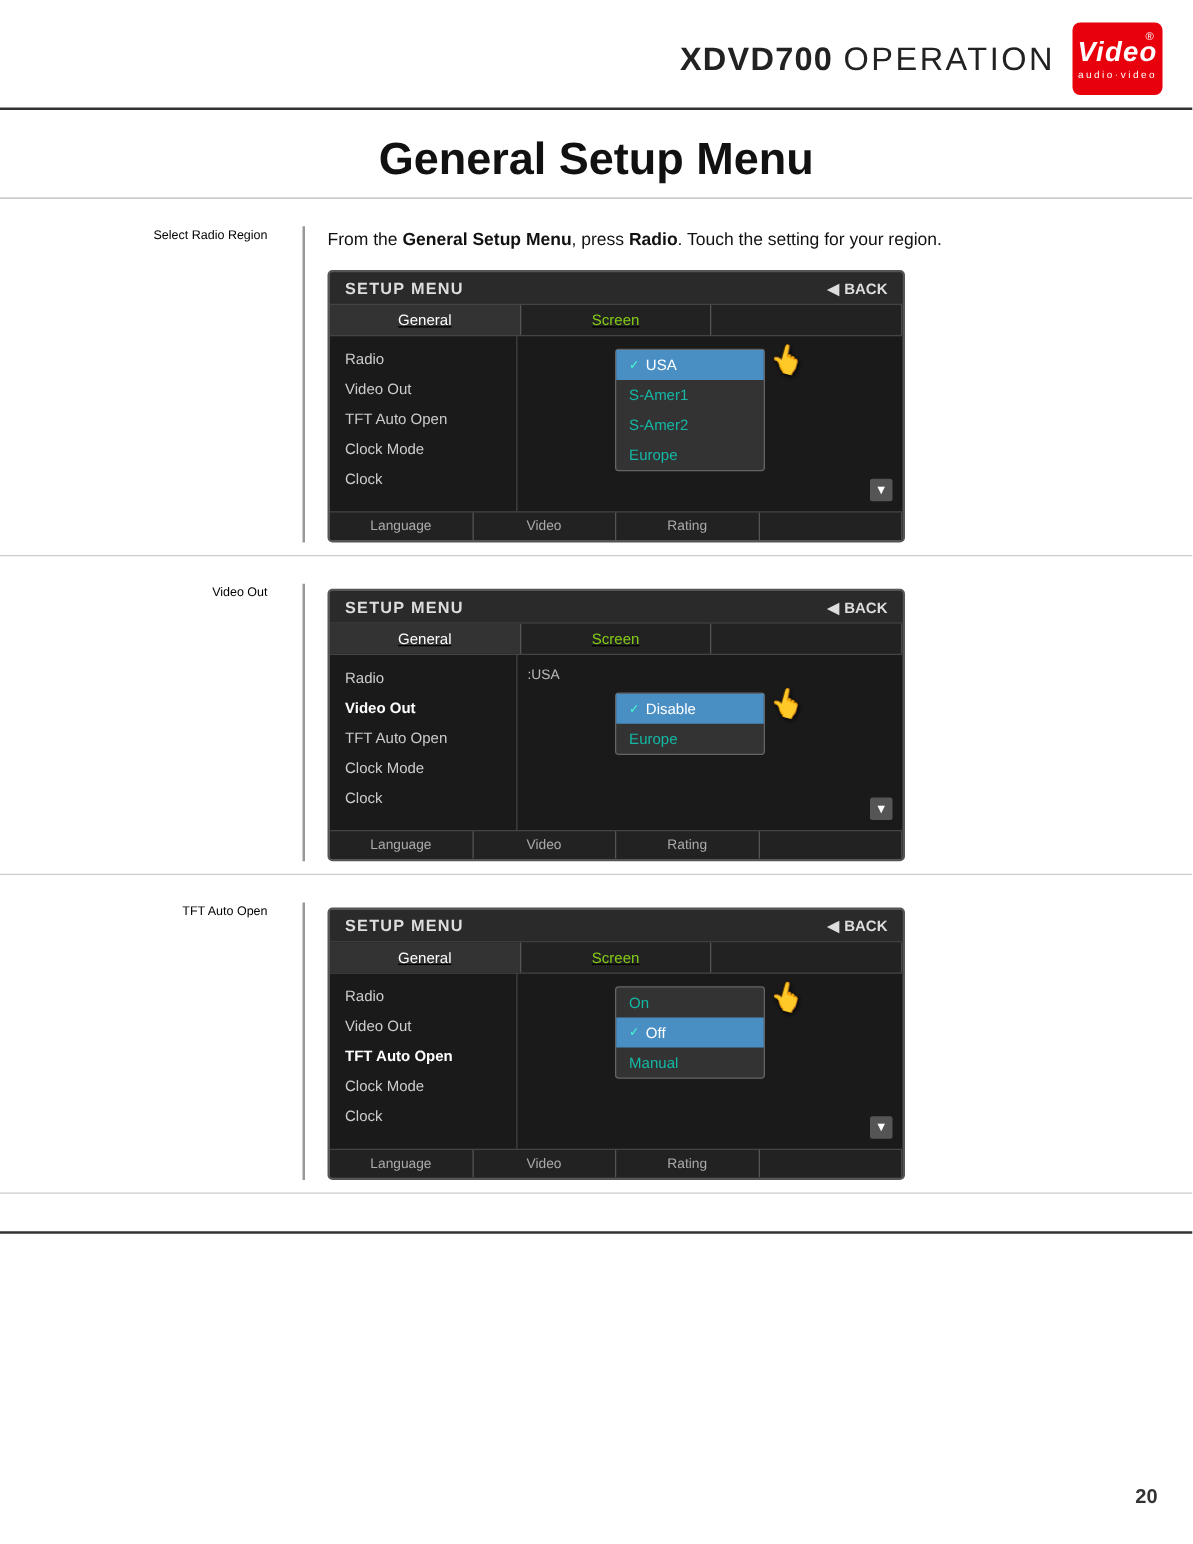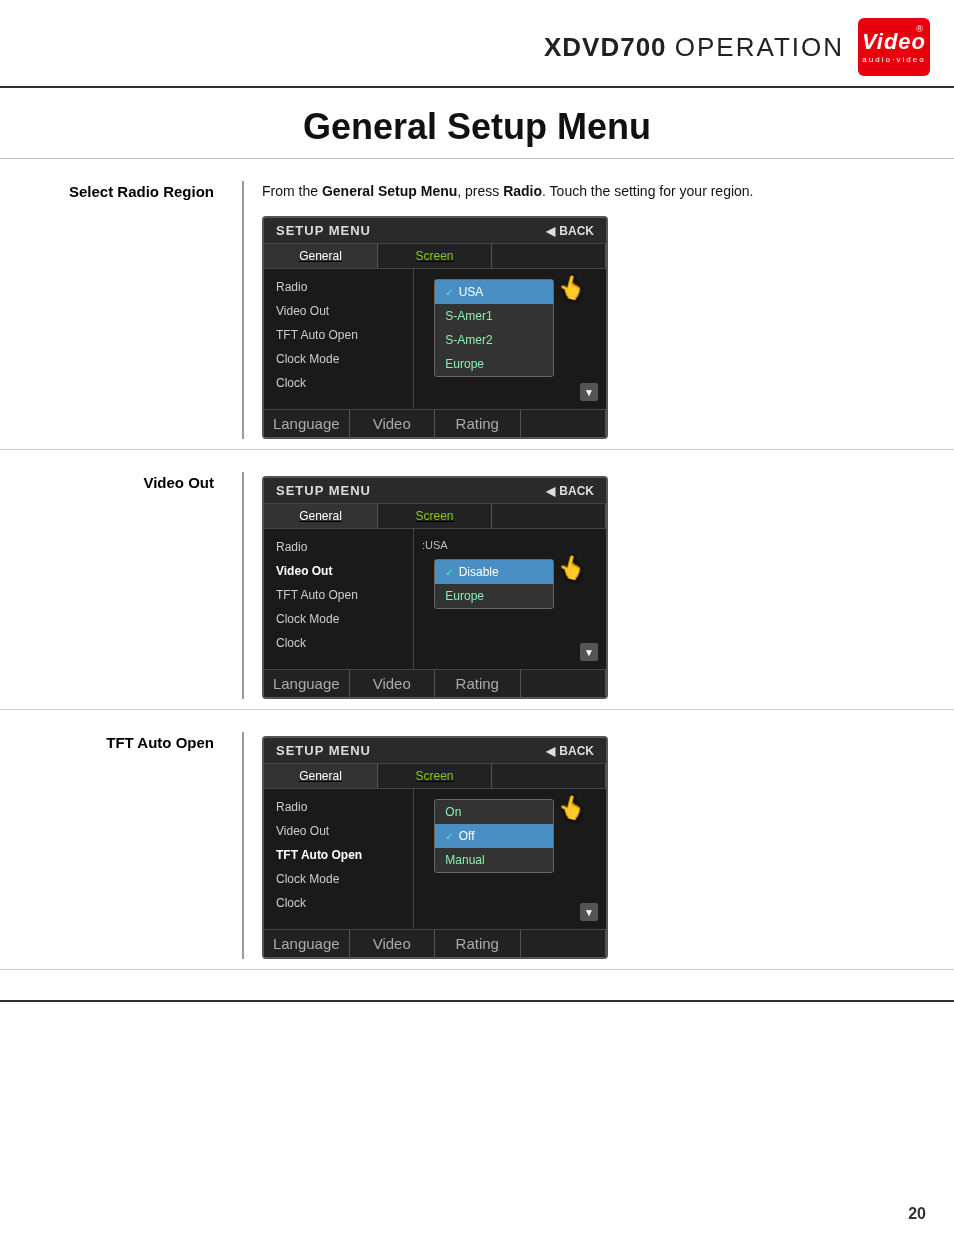--- a/index.html
+++ b/index.html
@@ -81,22 +81,22 @@
     
     .section-row {
       display: flex;
       align-items: flex-start;
       padding: 22px 24px 10px 24px;
       border-bottom: 1px solid #ccc;
     }
     .section-label {
       width: 200px;
       min-width: 200px;
-      font-size: 15px;
-      font-weight: 700;
+      font-size: 10px;
+      font-weight: 400;
       padding-right: 10px;
       padding-top: 2px;
       text-align: right;
     }
     .section-divider {
       width: 2px;
       min-width: 2px;
       background: #999;
       align-self: stretch;
       margin: 0 18px;
@@ -109,21 +109,21 @@
     }
     .section-desc {
       font-size: 14px;
       line-height: 1.5;
       color: #111;
     }
     .section-desc b { font-weight: 900; }
 
     
     .setup-screen {
-      width: 346px;
+      width: 462px;
       background: #1a1a1a;
       border: 2px solid #555;
       border-radius: 4px;
       overflow: hidden;
       margin-top: 4px;
     }
     .setup-topbar {
       display: flex;
       align-items: center;
       justify-content: space-between;
@@ -201,21 +201,21 @@
     .setup-dropdown {
       background: #333;
       border: 1px solid #666;
       border-radius: 3px;
       width: 120px;
       margin-top: 4px;
     }
     .setup-dropdown-item {
       padding: 5px 10px;
       font-size: 12px;
-      color: #86efac;
+      color: #14b8a6;
       display: flex;
       align-items: center;
       gap: 5px;
     }
     .setup-dropdown-item.highlighted {
       background: #4a8fc4;
       color: #fff;
     }
     .check-mark {
       font-size: 10px;
@@ -237,21 +237,21 @@
     }
     .setup-footer-tabs {
       display: flex;
       background: #222;
       border-top: 1px solid #444;
     }
     .setup-footer-tab {
       flex: 1;
       text-align: center;
       padding: 5px 0;
-      font-size: 15px;
+      font-size: 11px;
       color: #aaa;
       border-right: 1px solid #555;
     }
     
     .hand-cursor {
       display: inline-block;
       font-size: 22px;
       margin-left: 4px;
       transform: rotate(15deg);
       color: #ccc;
@@ -260,21 +260,21 @@
     .dropdown-with-hand {
       display: flex;
       align-items: flex-start;
       gap: 0;
       position: relative;
     }
 
     
     .footer {
       position: absolute;
-      bottom: 12px;
+      bottom: 28px;
       right: 28px;
       font-size: 16px;
       font-weight: bold;
       color: #333;
     }
     .bottom-rule {
       border: none;
       border-top: 2px solid #333;
       margin: 0 0 8px 0;
     }

